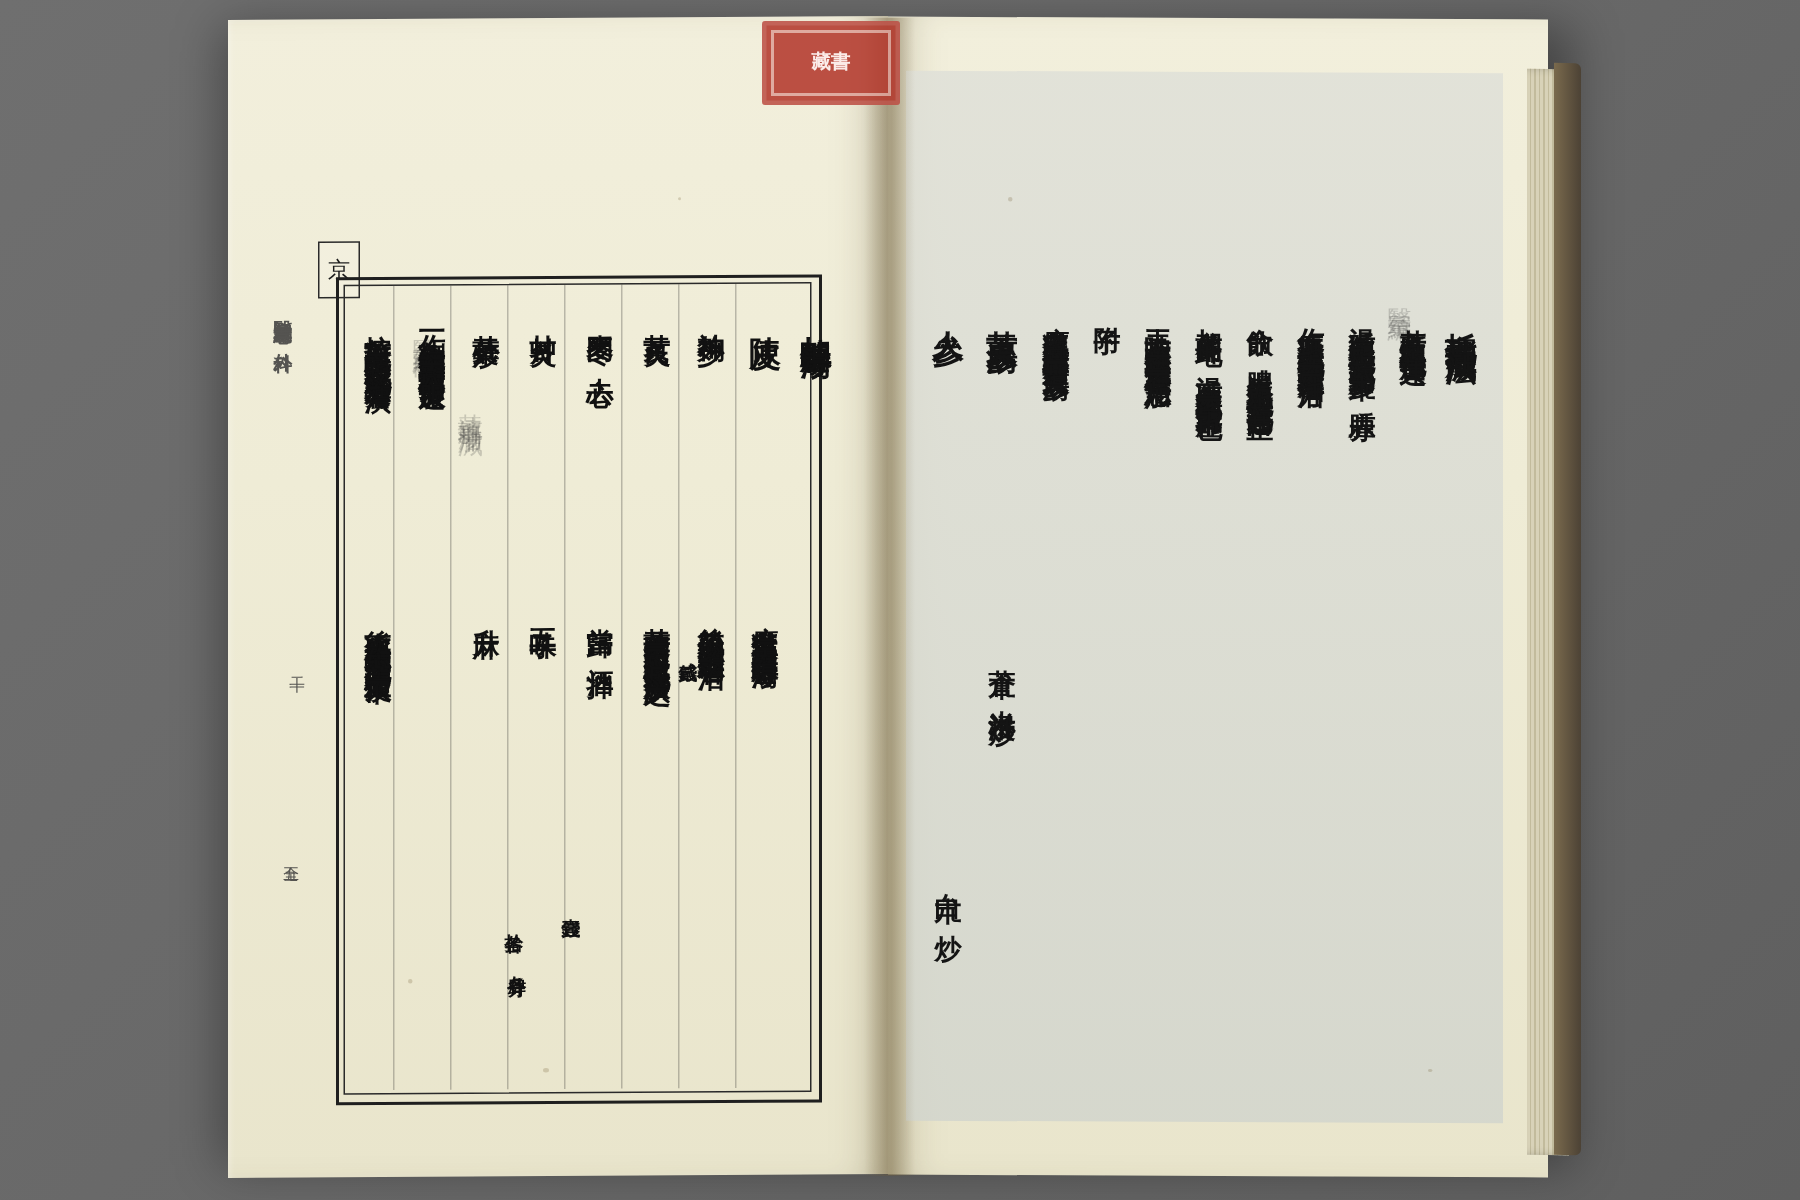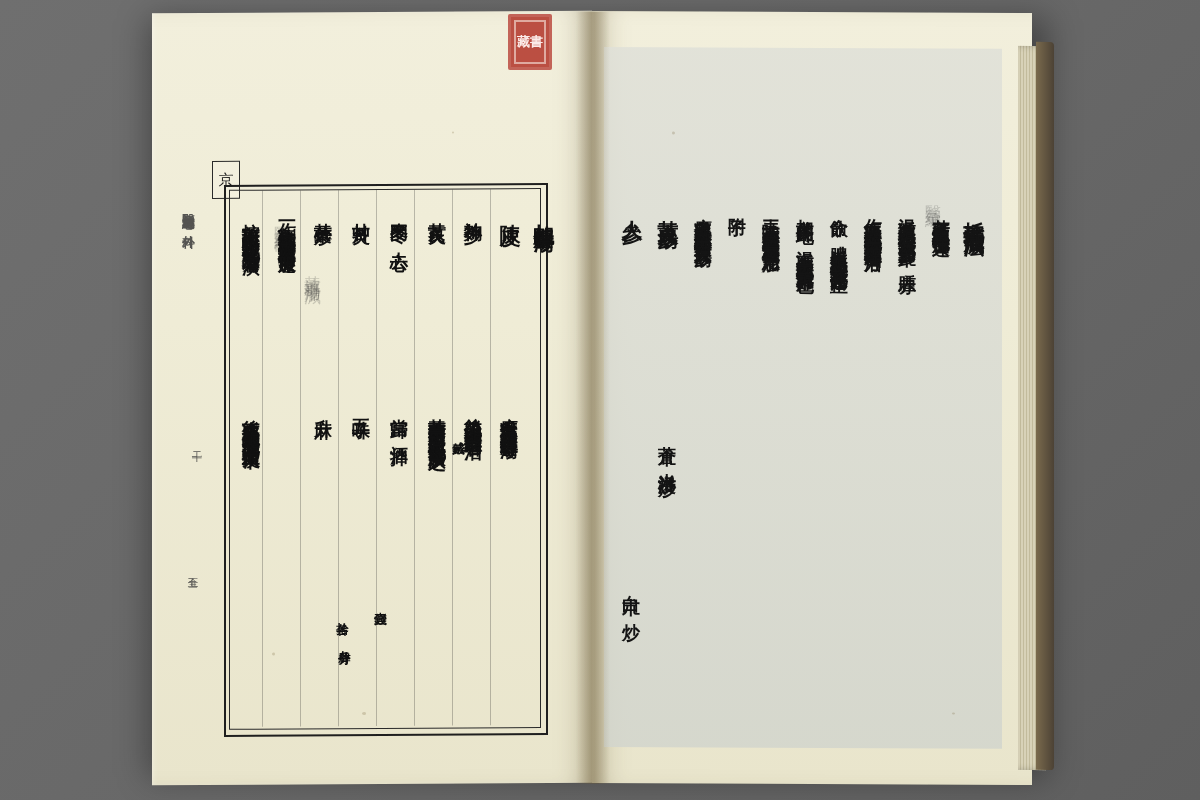--- a/index.html
+++ b/index.html
@@ -164,20 +164,21 @@
   .seal {
     position: absolute;
     left: 508px;
     top: 14px;
     width: 44px;
     height: 56px;
     background: #b43a2e;
     opacity: 0.88;
     border-radius: 2px;
     box-shadow: inset 0 0 0 3px rgba(255,255,255,0.12);
+    padding-left: 48px;
   }
   .seal-inner {
     position: absolute;
     inset: 6px;
     border: 2px solid rgba(255,245,240,0.55);
   }
   .seal-glyph {
     position: absolute;
     left: 0; right: 0; top: 50%;
     transform: translateY(-50%);

